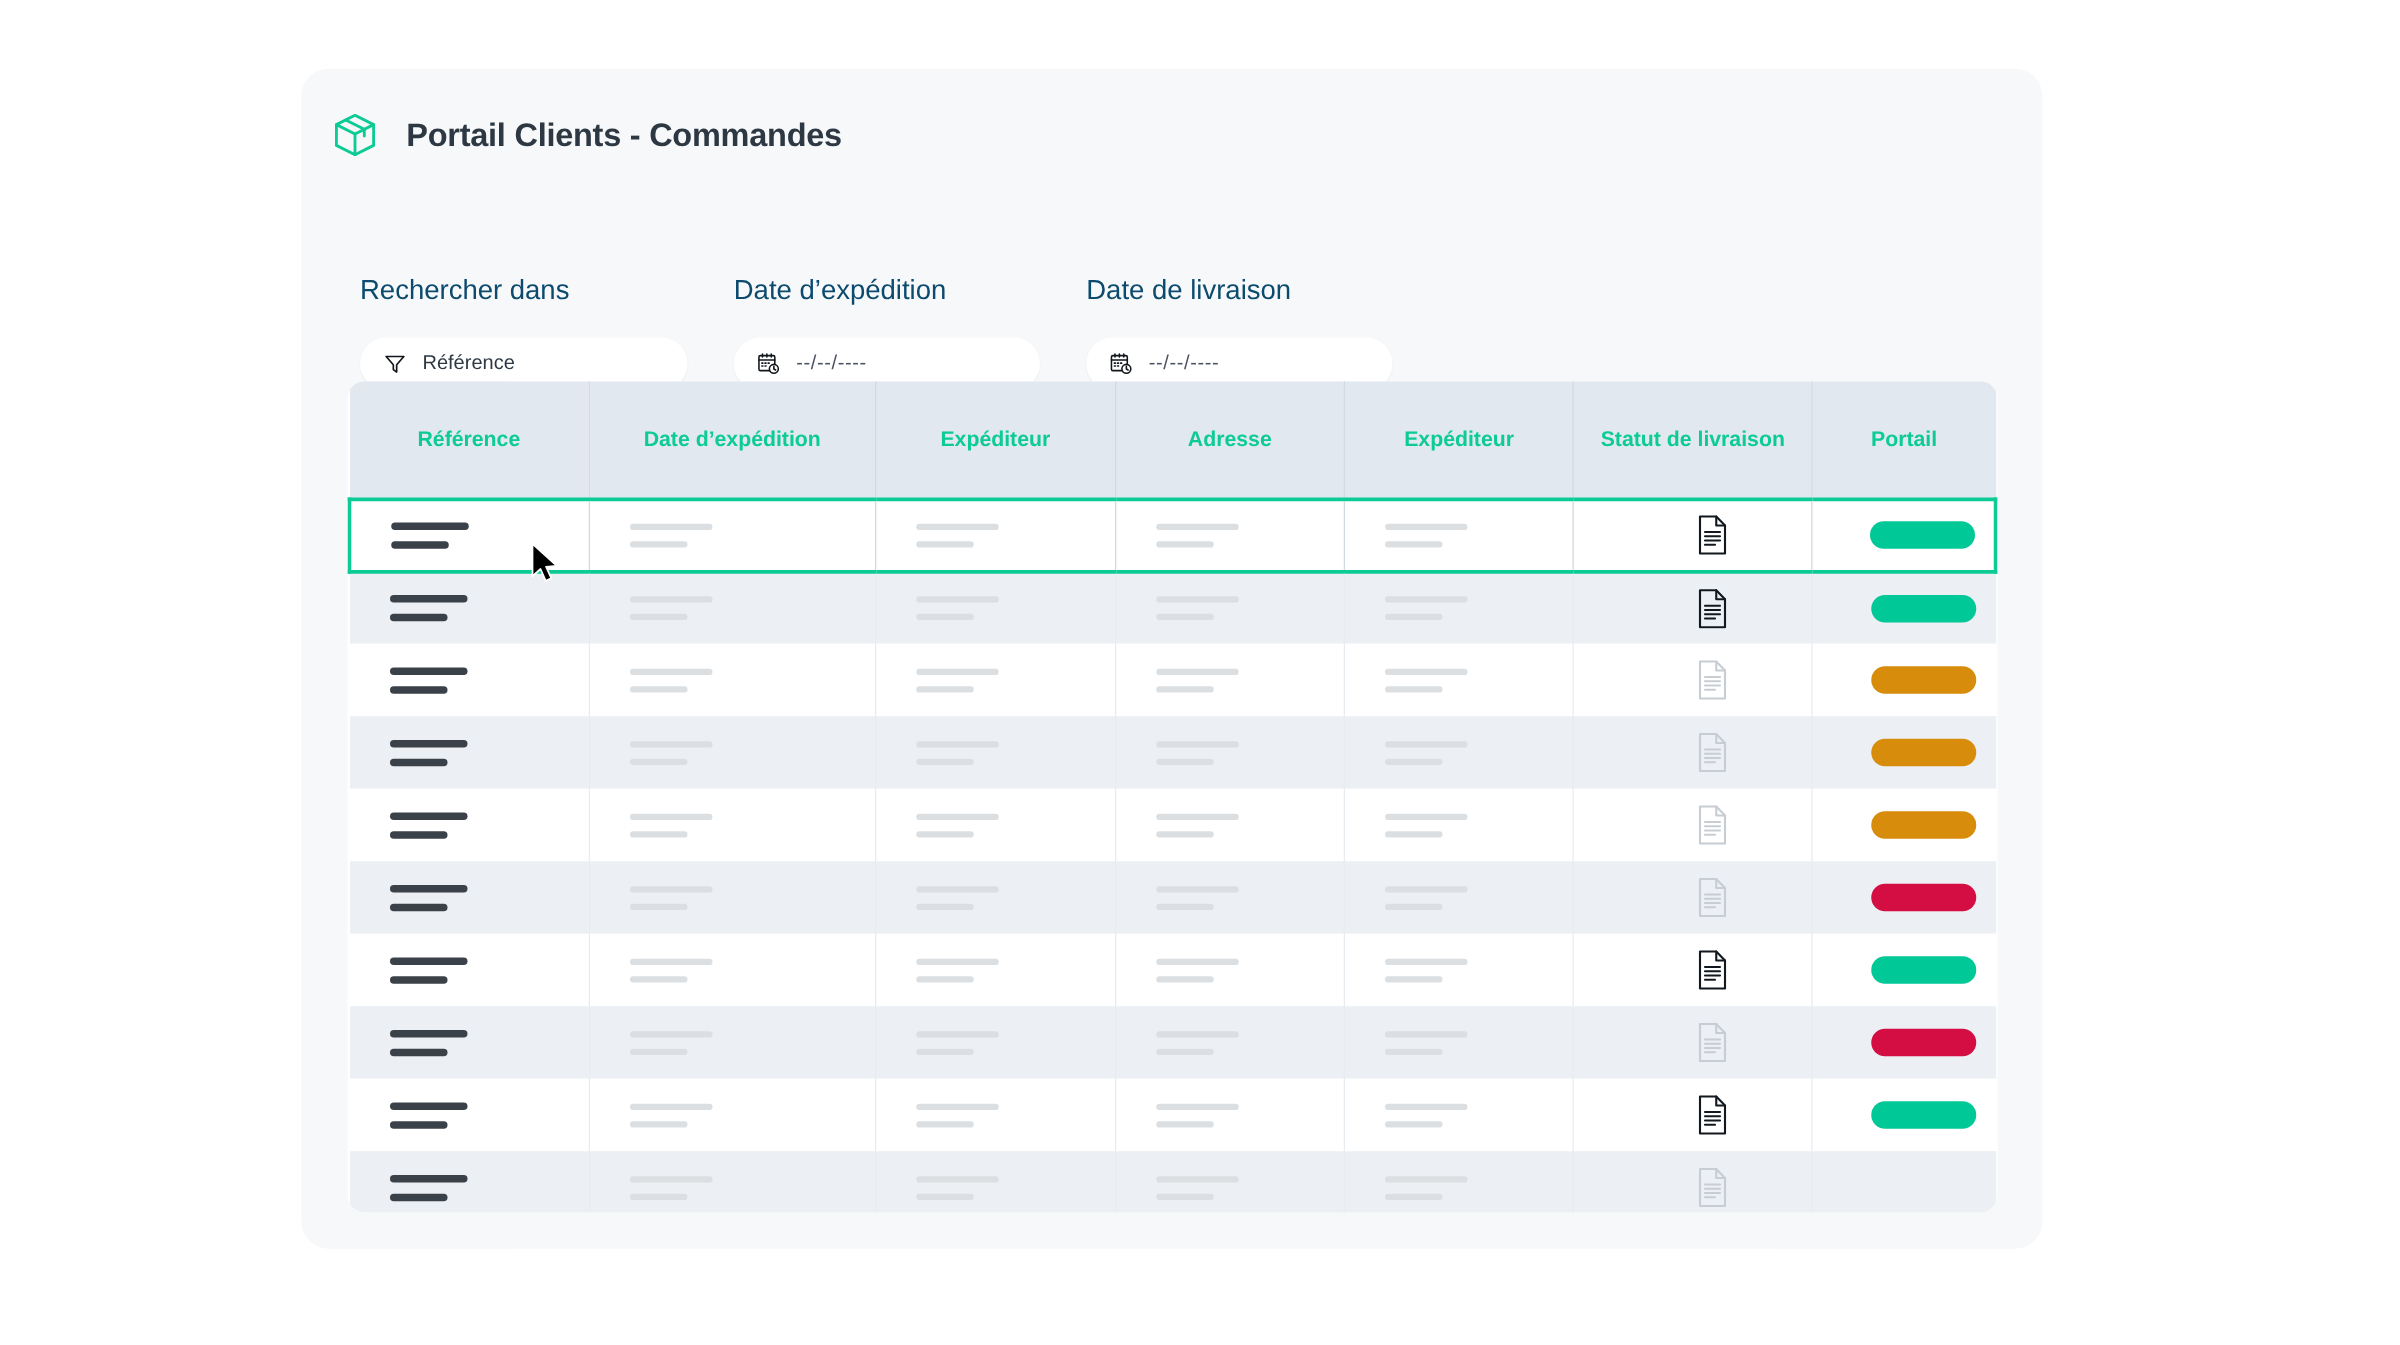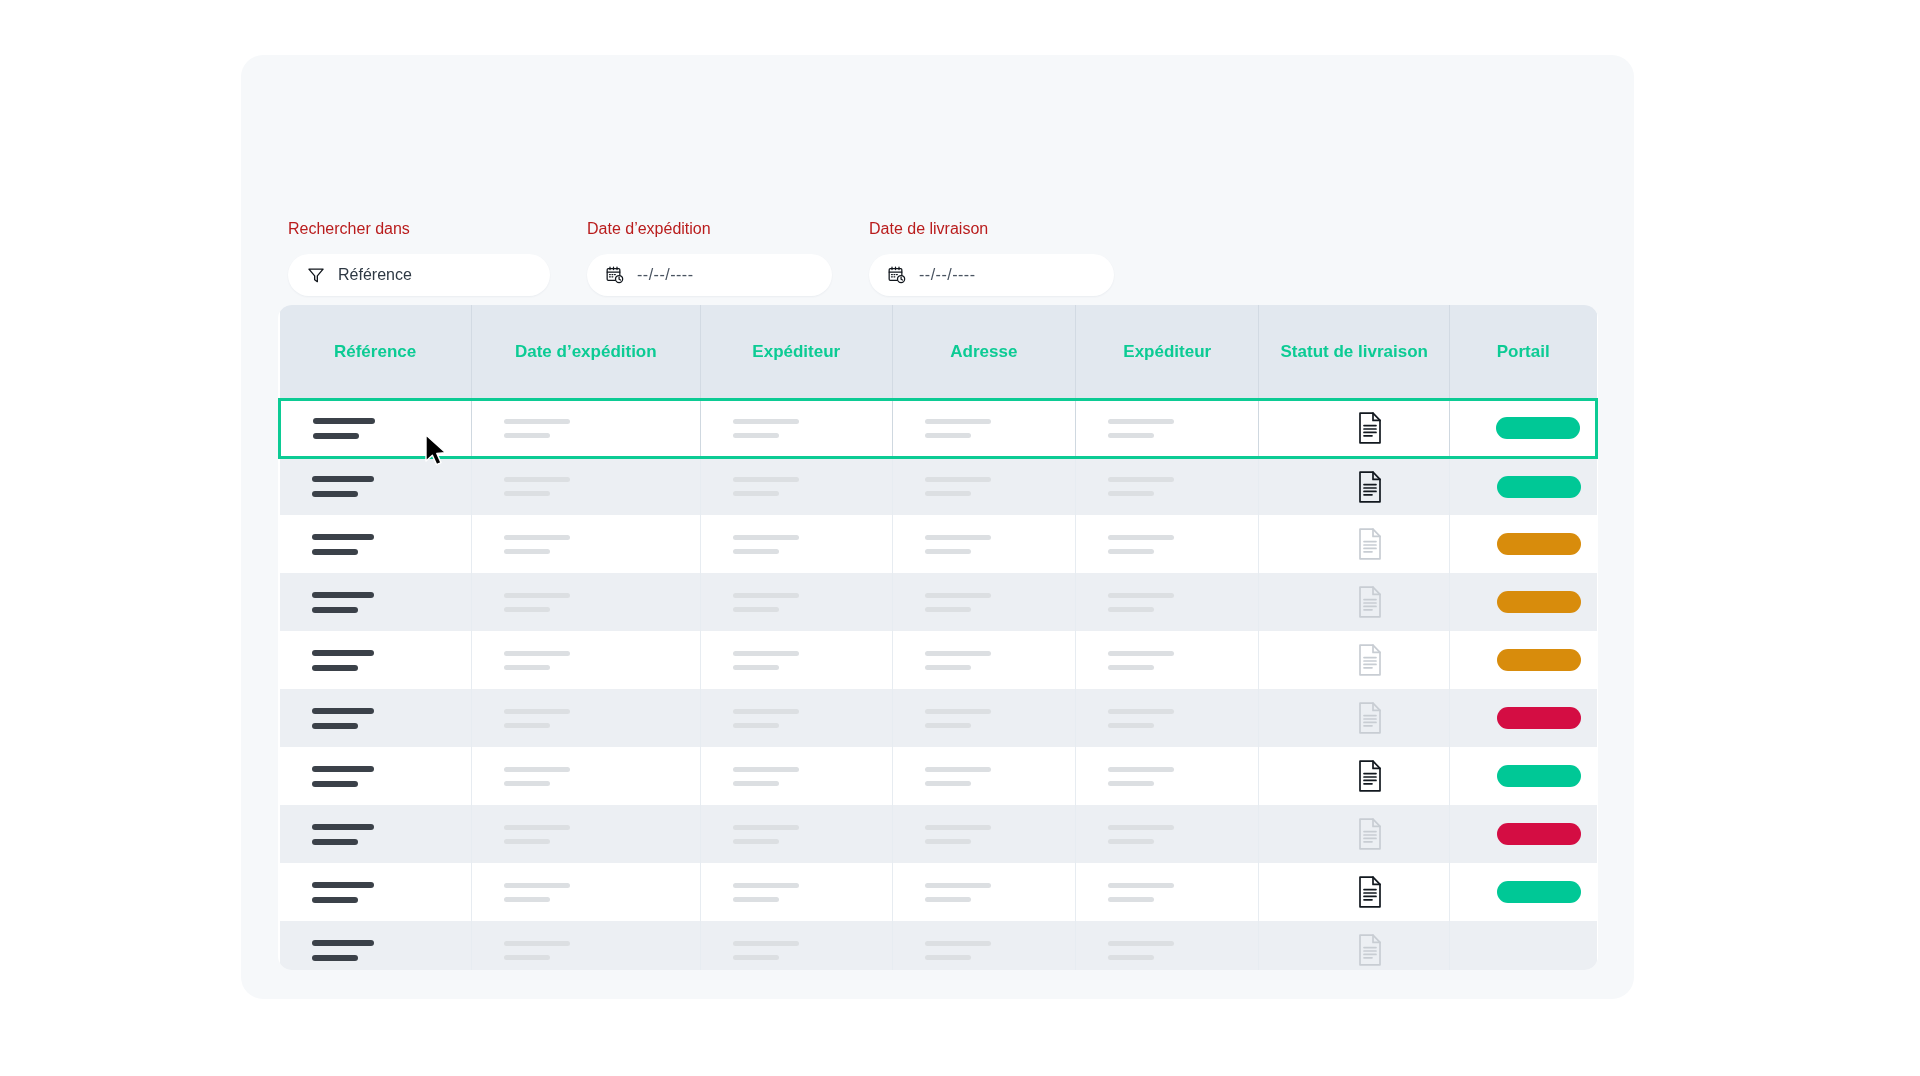--- a/index.html
+++ b/index.html
@@ -52,23 +52,23 @@
   .filters {
     position: absolute;
     left: 47px;
     top: 165px;
     display: flex;
     align-items: flex-start;
     gap: 37px;
   }
   .filter-group { display: flex; flex-direction: column; }
   .filter-label {
-    font-size: 16px;
-    color: #b91c1c;
-    margin-bottom: 16px;
+    font-size: 22px;
+    color: #0c4a6e;
+    margin-bottom: 26px;
     white-space: nowrap;
     line-height: 1.1;
   }
   .filter-control {
     display: flex;
     align-items: center;
     gap: 12px;
     background: #ffffff;
     border-radius: 22px;
     height: 42px;
@@ -165,20 +165,31 @@
     pointer-events: none;
   }
 </style>
 </head>
 <body>
 
 <div id="app">
 
   <div class="portal-card">
 
+    <div class="card-header">
+      <span class="brand-icon">
+        <svg viewBox="0 0 48 48" width="42" height="42" fill="none" stroke="#0ccb94" stroke-width="2.6" stroke-linejoin="round" stroke-linecap="round">
+          <path d="M24 6 L41 14.5 L41 33.5 L24 42 L7 33.5 L7 14.5 Z"></path>
+          <path d="M7 14.5 L24 23 L41 14.5"></path>
+          <path d="M24 23 L24 42"></path>
+          <path d="M15.5 10.2 L32.5 18.8 L32.5 25"></path>
+        </svg>
+      </span>
+      <div class="card-title">Portail Clients - Commandes</div>
+    </div>
 
     <div class="filters">
 
       <div class="filter-group">
         <div class="filter-label">Rechercher dans</div>
         <div class="filter-control fc-search">
           <span class="filter-icon">
             <svg viewBox="0 0 24 24" width="20" height="20" fill="none" stroke="#11161c" stroke-width="1.6" stroke-linejoin="round" stroke-linecap="round">
               <path d="M3.5 5 L20.5 5 L13.6 13 L13.6 20 L10.4 17.6 L10.4 13 Z"></path>
             </svg>

